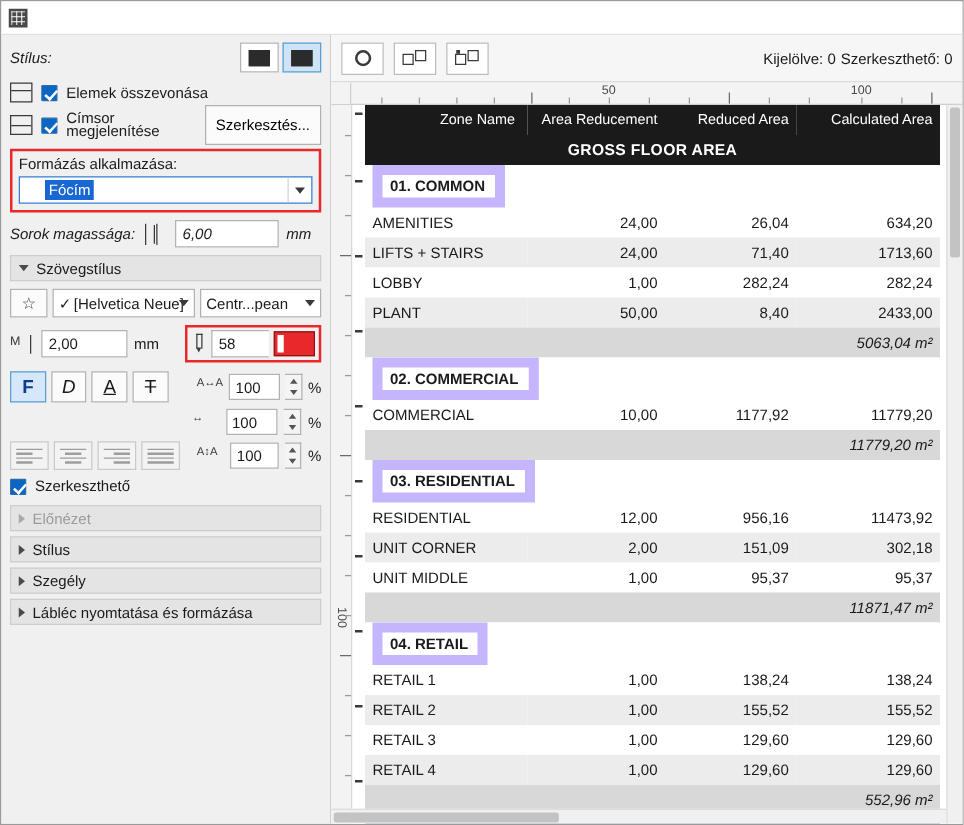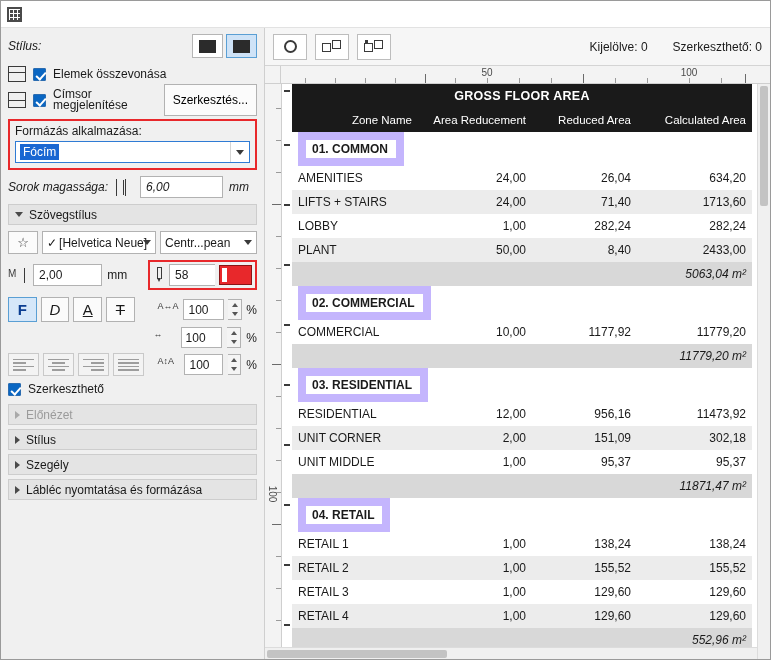--- a/index.html
+++ b/index.html
@@ -146,21 +146,21 @@
     border: 2px solid #e8282b;
     padding: 3px 5px 5px 5px;
     margin: 4px 0 6px 0;
   }
   .redbox .label-small { margin-bottom: 3px; display: block; }
   .combo {
     height: 22px;
     border: 1px solid #2f7bd4;
     background: #ffffff;
     display: flex; align-items: center;
-    padding-left: 4px;
+    padding-left: 20px;
     position: relative;
   }
   .combo .sel {
     background: #1967d2;
     color: #ffffff;
     padding: 1px 3px;
     font-size: 12px;
   }
   .combo .arrow {
     position: absolute; right: 0; top: 0;
@@ -370,21 +370,21 @@
     position: relative;
   }
   .gear {
     width:13px; height:13px; border-radius:50%;
     border:2.5px solid #3a3a3a;
     position:relative;
   }
   .tb-status {
     margin-left:auto;
     font-size:12px; color:#1a1a1a;
-    display:flex; gap:25px;
+    display:flex; gap:4px;
   }
   .shape-ico { width:20px; height:14px; position:relative; }
   .shape-ico .b1 { position:absolute; left:0; top:3px; width:9px; height:9px; border:1.4px solid #3a3a3a; }
   .shape-ico .b2 { position:absolute; left:10px; top:0; width:9px; height:9px; border:1.4px solid #3a3a3a; }
   .shape-ico .dot { position:absolute; left:1px; top:0; width:3px; height:3px; background:#3a3a3a; }
 
   .ruler-h {
     height: 18px;
     background:#f3f3f3;
     border-bottom:1px solid #cfcfcf;
@@ -755,27 +755,27 @@
 
           <table class="gfa">
             <colgroup>
               <col style="width:130px">
                 <col style="width:110px">
                 <col style="width:105px">
                 <col style="width:115px">
             </colgroup>
             <tbody>
               <tr>
-                <td class="hdr-dark hdr-title" colspan="4">GROSS FLOOR AREA</td>
-              </tr>
-              <tr>
                 <td class="hdr-sub first">Zone Name</td>
                 <td class="hdr-sub">Area Reducement</td>
                 <td class="hdr-sub">Reduced Area</td>
                 <td class="hdr-sub">Calculated Area</td>
+              </tr>
+              <tr>
+                <td class="hdr-dark hdr-title" colspan="4">GROSS FLOOR AREA</td>
               </tr>
 
               <tr class="group-row">
                 <td colspan="4">
                   <span class="group-tag">01. COMMON</span>
                 </td>
               </tr>
               <tr class="zebra-a">
                 <td>AMENITIES</td>
                 <td class="num">24,00</td>

